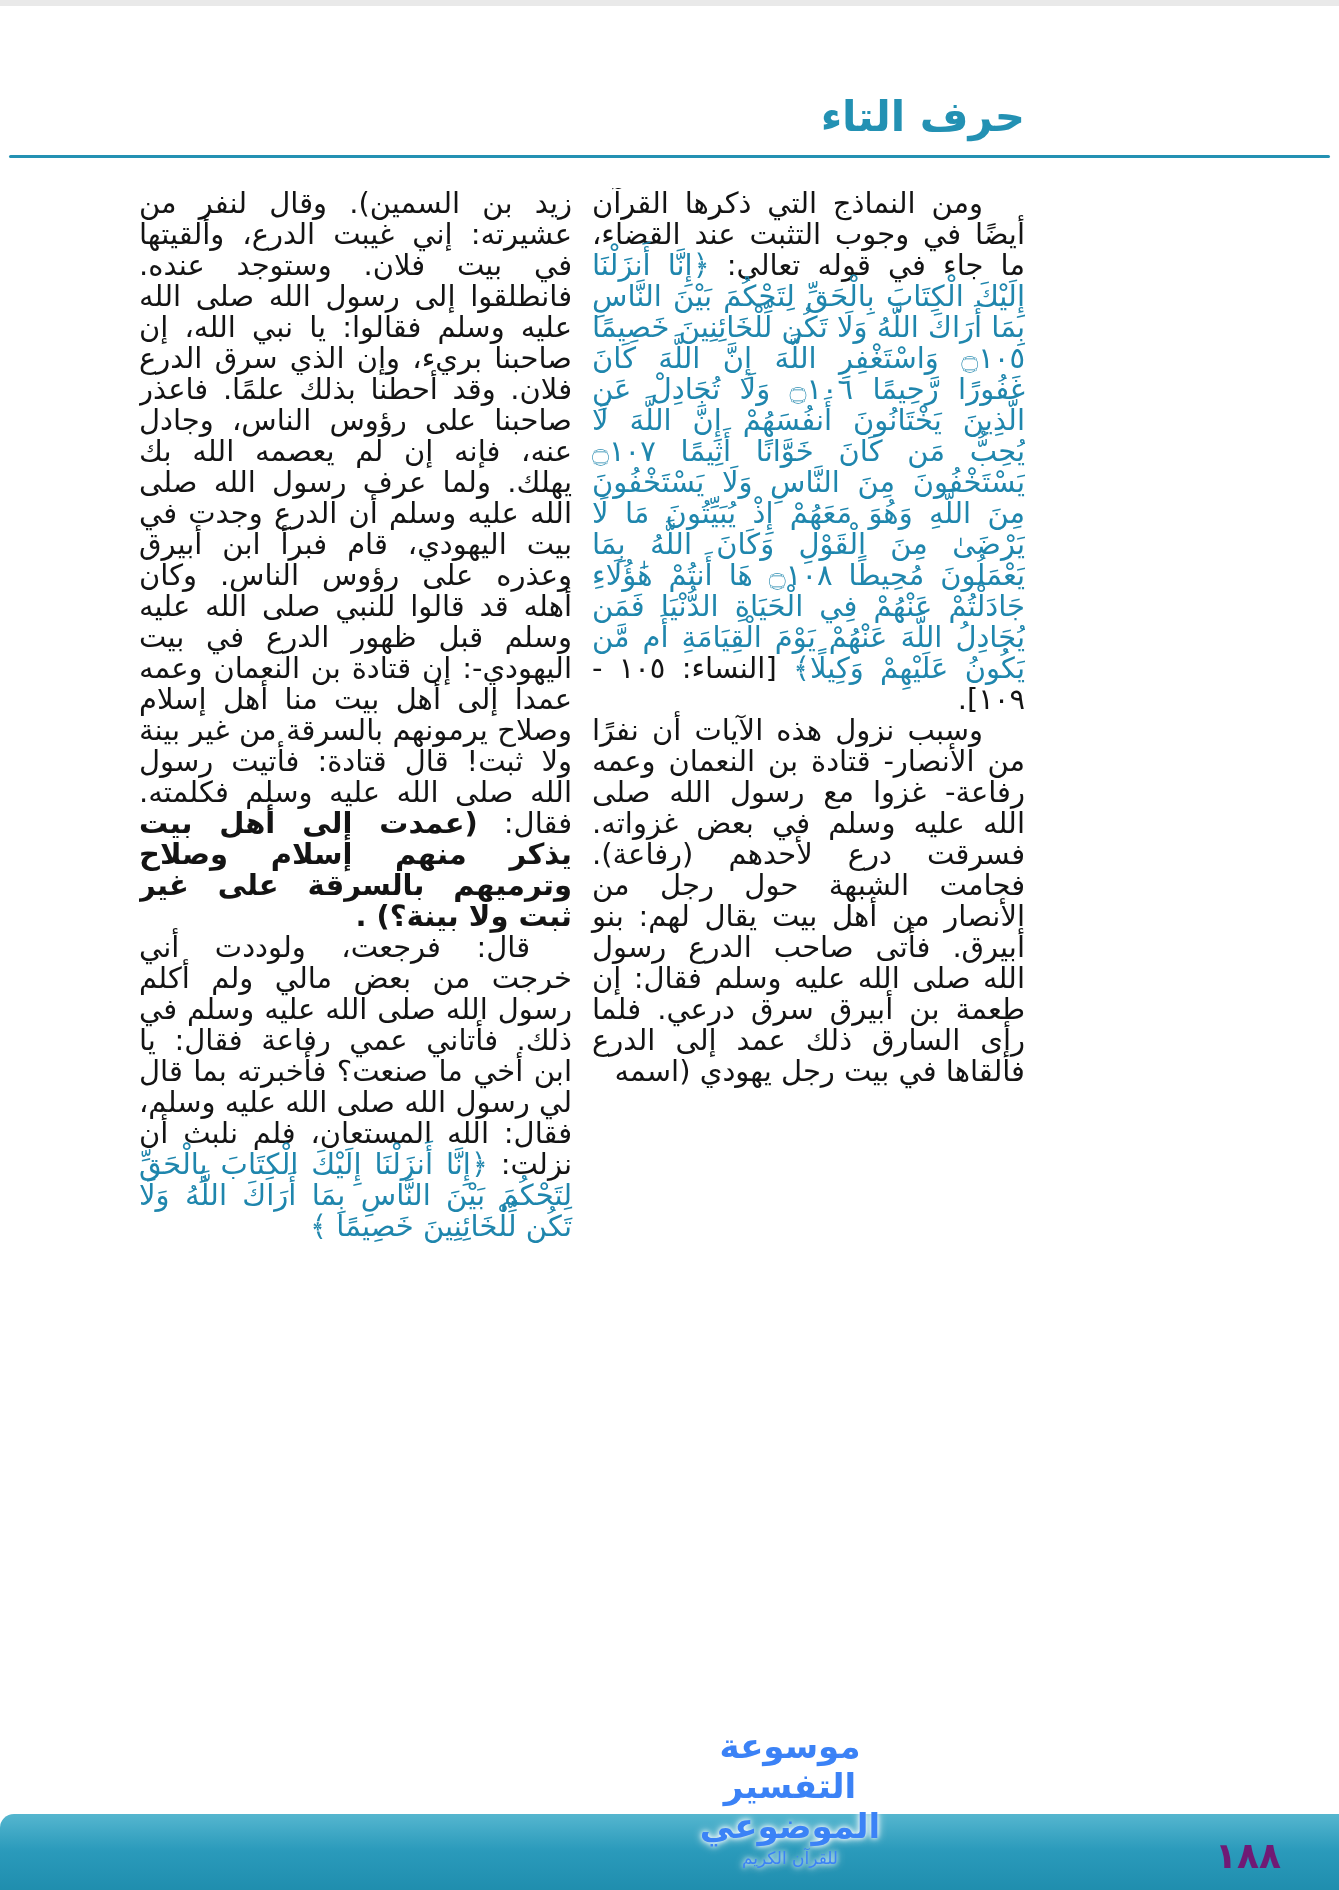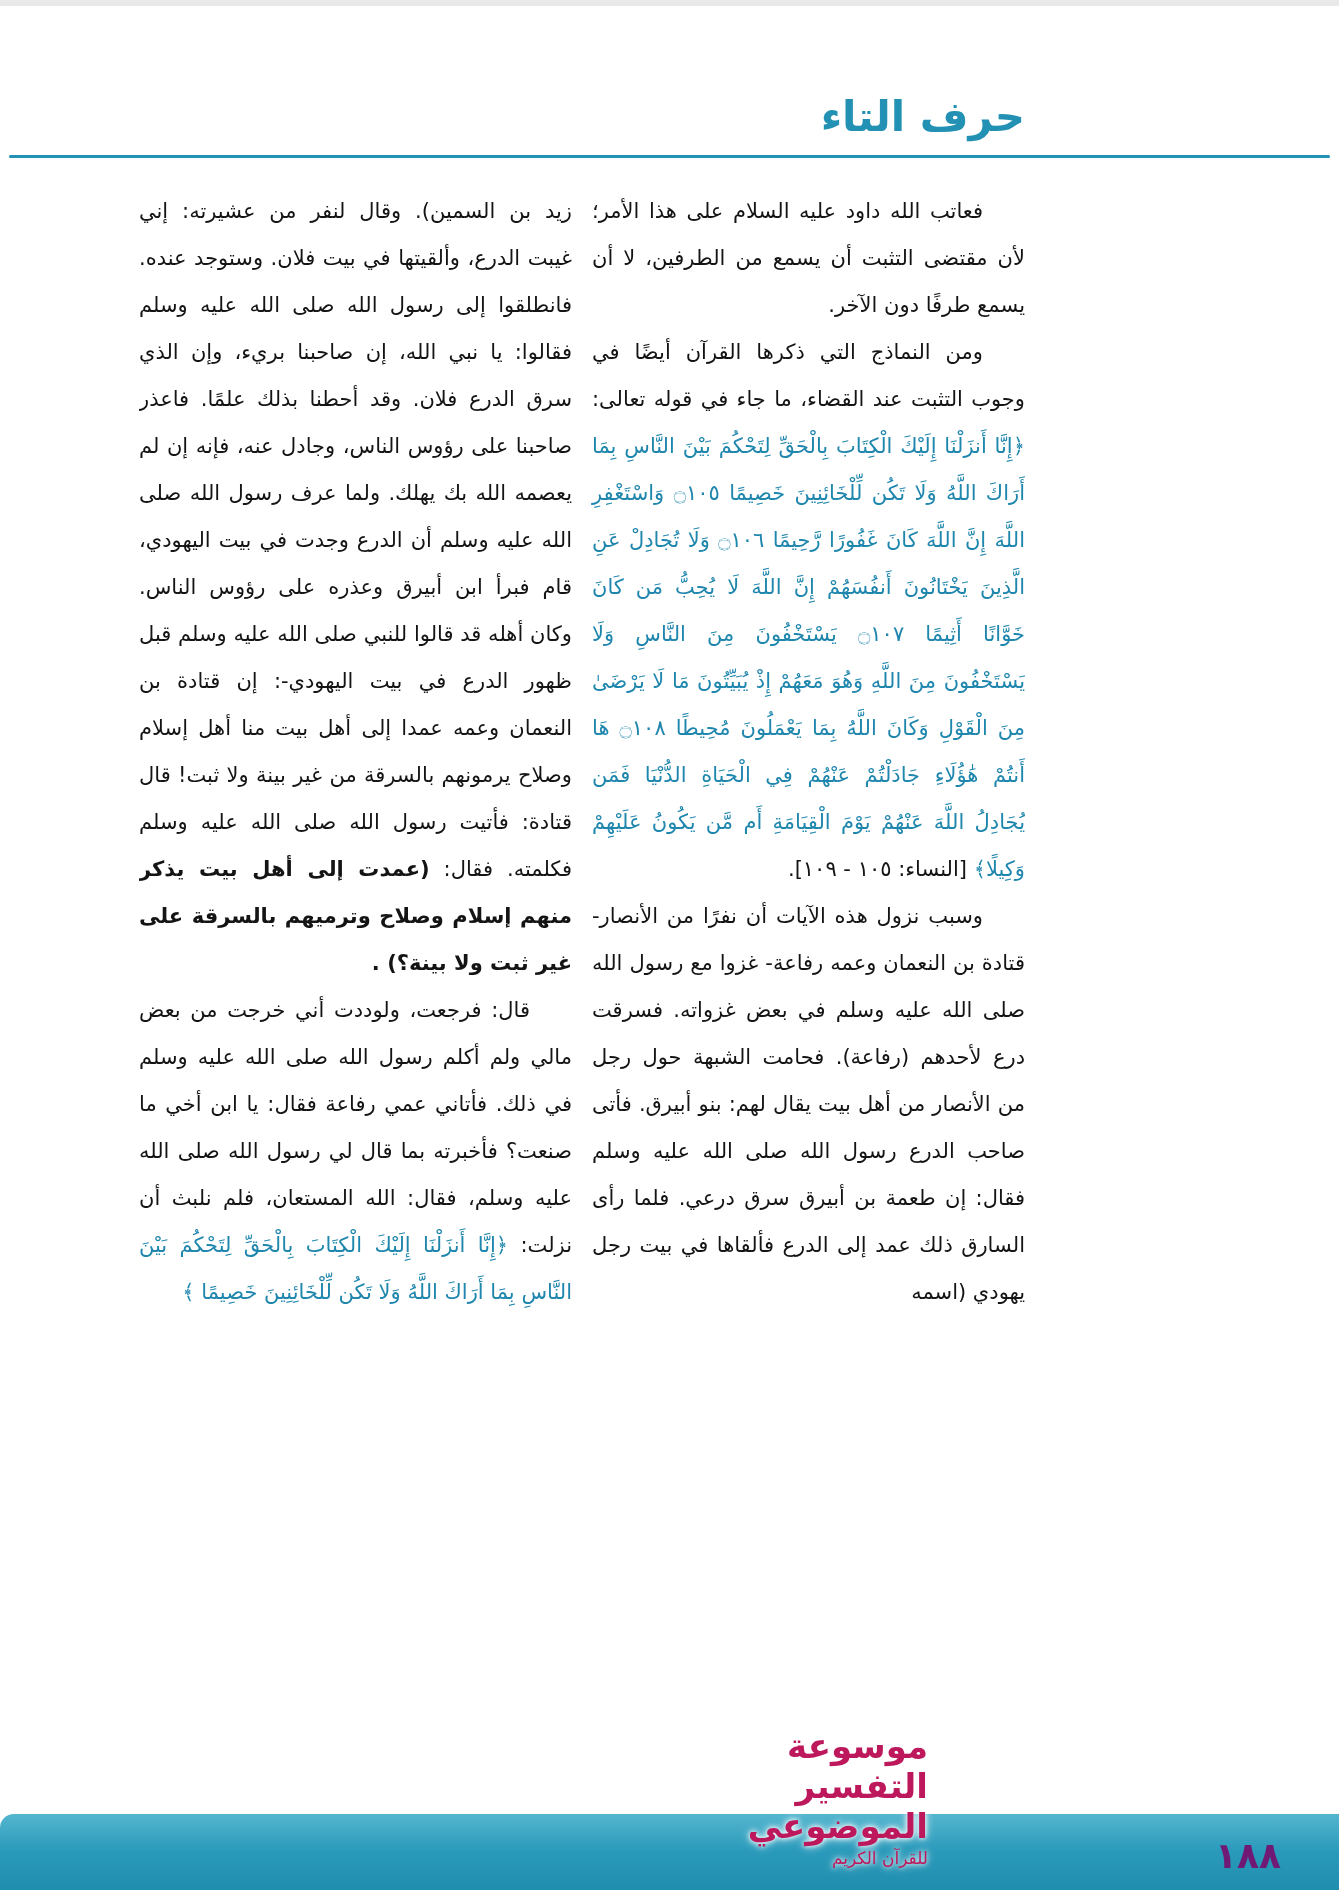--- a/index.html
+++ b/index.html
@@ -34,22 +34,22 @@
   .content {
     position:absolute;
     top:182px; right:314px;
     width:886px; height:1590px;
     display:flex;
     gap:20px;
     overflow:hidden;
   }
   .col { width:433px; }
   .para {
-    font-size:21px;
-    line-height:47px;
+    font-size:29px;
+    line-height:31px;
     text-align:justify;
     text-align-last:right;
   }
   .para.indent { text-indent:42px; }
   .quran { color:#1f86ad; }
   .ref { color:#141414; }
   .bold { font-weight:bold; }
   
   .footer-band {
     position:absolute;
@@ -63,22 +63,22 @@
     right:58px; bottom:20px;
     font-size:36px;
     font-weight:bold;
     color:#701a75;
     z-index:4;
   }
   .logo {
     position:absolute;
     left:652px; bottom:28px;
     width:276px;
-    text-align:right;
-    color:#be185d;
+    text-align:center;
+    color:#3b82f6;
     z-index:3;
     text-shadow:0 0 5px #ffffff, 0 0 10px #ffffff;
   }
   .logo-title {
     font-size:34px;
     font-weight:bold;
     line-height:40px;
   }
   .logo-subtitle {
     font-size:17px;
@@ -91,21 +91,20 @@
 
 <div class="page">
 
   <div class="chapter-title">حرف التاء</div>
 
   <div class="header-rule"></div>
 
   <div class="content">
 
     <section class="col">
-      <p class="para indent"><span>فعاتب الله داود عليه السلام على هذا الأمر؛ لأن مقتضى التثبت أن يسمع من الطرفين، لا أن يسمع طرفًا دون الآخر.</span></p>
 
       <p class="para indent"><span>ومن النماذج التي ذكرها القرآن أيضًا في وجوب التثبت عند القضاء، ما جاء في قوله تعالى: </span><span class="quran">﴿إِنَّا أَنزَلْنَا إِلَيْكَ الْكِتَابَ بِالْحَقِّ لِتَحْكُمَ بَيْنَ النَّاسِ بِمَا أَرَاكَ اللَّهُ وَلَا تَكُن لِّلْخَائِنِينَ خَصِيمًا ۝١٠٥ وَاسْتَغْفِرِ اللَّهَ إِنَّ اللَّهَ كَانَ غَفُورًا رَّحِيمًا ۝١٠٦ وَلَا تُجَادِلْ عَنِ الَّذِينَ يَخْتَانُونَ أَنفُسَهُمْ إِنَّ اللَّهَ لَا يُحِبُّ مَن كَانَ خَوَّانًا أَثِيمًا ۝١٠٧ يَسْتَخْفُونَ مِنَ النَّاسِ وَلَا يَسْتَخْفُونَ مِنَ اللَّهِ وَهُوَ مَعَهُمْ إِذْ يُبَيِّتُونَ مَا لَا يَرْضَىٰ مِنَ الْقَوْلِ وَكَانَ اللَّهُ بِمَا يَعْمَلُونَ مُحِيطًا ۝١٠٨ هَا أَنتُمْ هَٰؤُلَاءِ جَادَلْتُمْ عَنْهُمْ فِي الْحَيَاةِ الدُّنْيَا فَمَن يُجَادِلُ اللَّهَ عَنْهُمْ يَوْمَ الْقِيَامَةِ أَم مَّن يَكُونُ عَلَيْهِمْ وَكِيلًا﴾ </span><span class="ref">[النساء: ١٠٥ - ١٠٩].</span></p>
 
       <p class="para indent"><span>وسبب نزول هذه الآيات أن نفرًا من الأنصار- قتادة بن النعمان وعمه رفاعة- غزوا مع رسول الله صلى الله عليه وسلم في بعض غزواته. فسرقت درع لأحدهم (رفاعة). فحامت الشبهة حول رجل من الأنصار من أهل بيت يقال لهم: بنو أبيرق. فأتى صاحب الدرع رسول الله صلى الله عليه وسلم فقال: إن طعمة بن أبيرق سرق درعي. فلما رأى السارق ذلك عمد إلى الدرع فألقاها في بيت رجل يهودي (اسمه</span></p>
     </section>
 
     <section class="col">
       <p class="para"><span>زيد بن السمين). وقال لنفر من عشيرته: إني غيبت الدرع، وألقيتها في بيت فلان. وستوجد عنده. فانطلقوا إلى رسول الله صلى الله عليه وسلم فقالوا: يا نبي الله، إن صاحبنا بريء، وإن الذي سرق الدرع فلان. وقد أحطنا بذلك علمًا. فاعذر صاحبنا على رؤوس الناس، وجادل عنه، فإنه إن لم يعصمه الله بك يهلك. ولما عرف رسول الله صلى الله عليه وسلم أن الدرع وجدت في بيت اليهودي، قام فبرأ ابن أبيرق وعذره على رؤوس الناس. وكان أهله قد قالوا للنبي صلى الله عليه وسلم قبل ظهور الدرع في بيت اليهودي-: إن قتادة بن النعمان وعمه عمدا إلى أهل بيت منا أهل إسلام وصلاح يرمونهم بالسرقة من غير بينة ولا ثبت! قال قتادة: فأتيت رسول الله صلى الله عليه وسلم فكلمته. فقال: </span><span class="bold">(عمدت إلى أهل بيت يذكر منهم إسلام وصلاح وترميهم بالسرقة على غير ثبت ولا بينة؟) .</span></p>
 
       <p class="para indent"><span>قال: فرجعت، ولوددت أني خرجت من بعض مالي ولم أكلم رسول الله صلى الله عليه وسلم في ذلك. فأتاني عمي رفاعة فقال: يا ابن أخي ما صنعت؟ فأخبرته بما قال لي رسول الله صلى الله عليه وسلم، فقال: الله المستعان، فلم نلبث أن نزلت: </span><span class="quran">﴿إِنَّا أَنزَلْنَا إِلَيْكَ الْكِتَابَ بِالْحَقِّ لِتَحْكُمَ بَيْنَ النَّاسِ بِمَا أَرَاكَ اللَّهُ وَلَا تَكُن لِّلْخَائِنِينَ خَصِيمًا ﴾</span></p>

